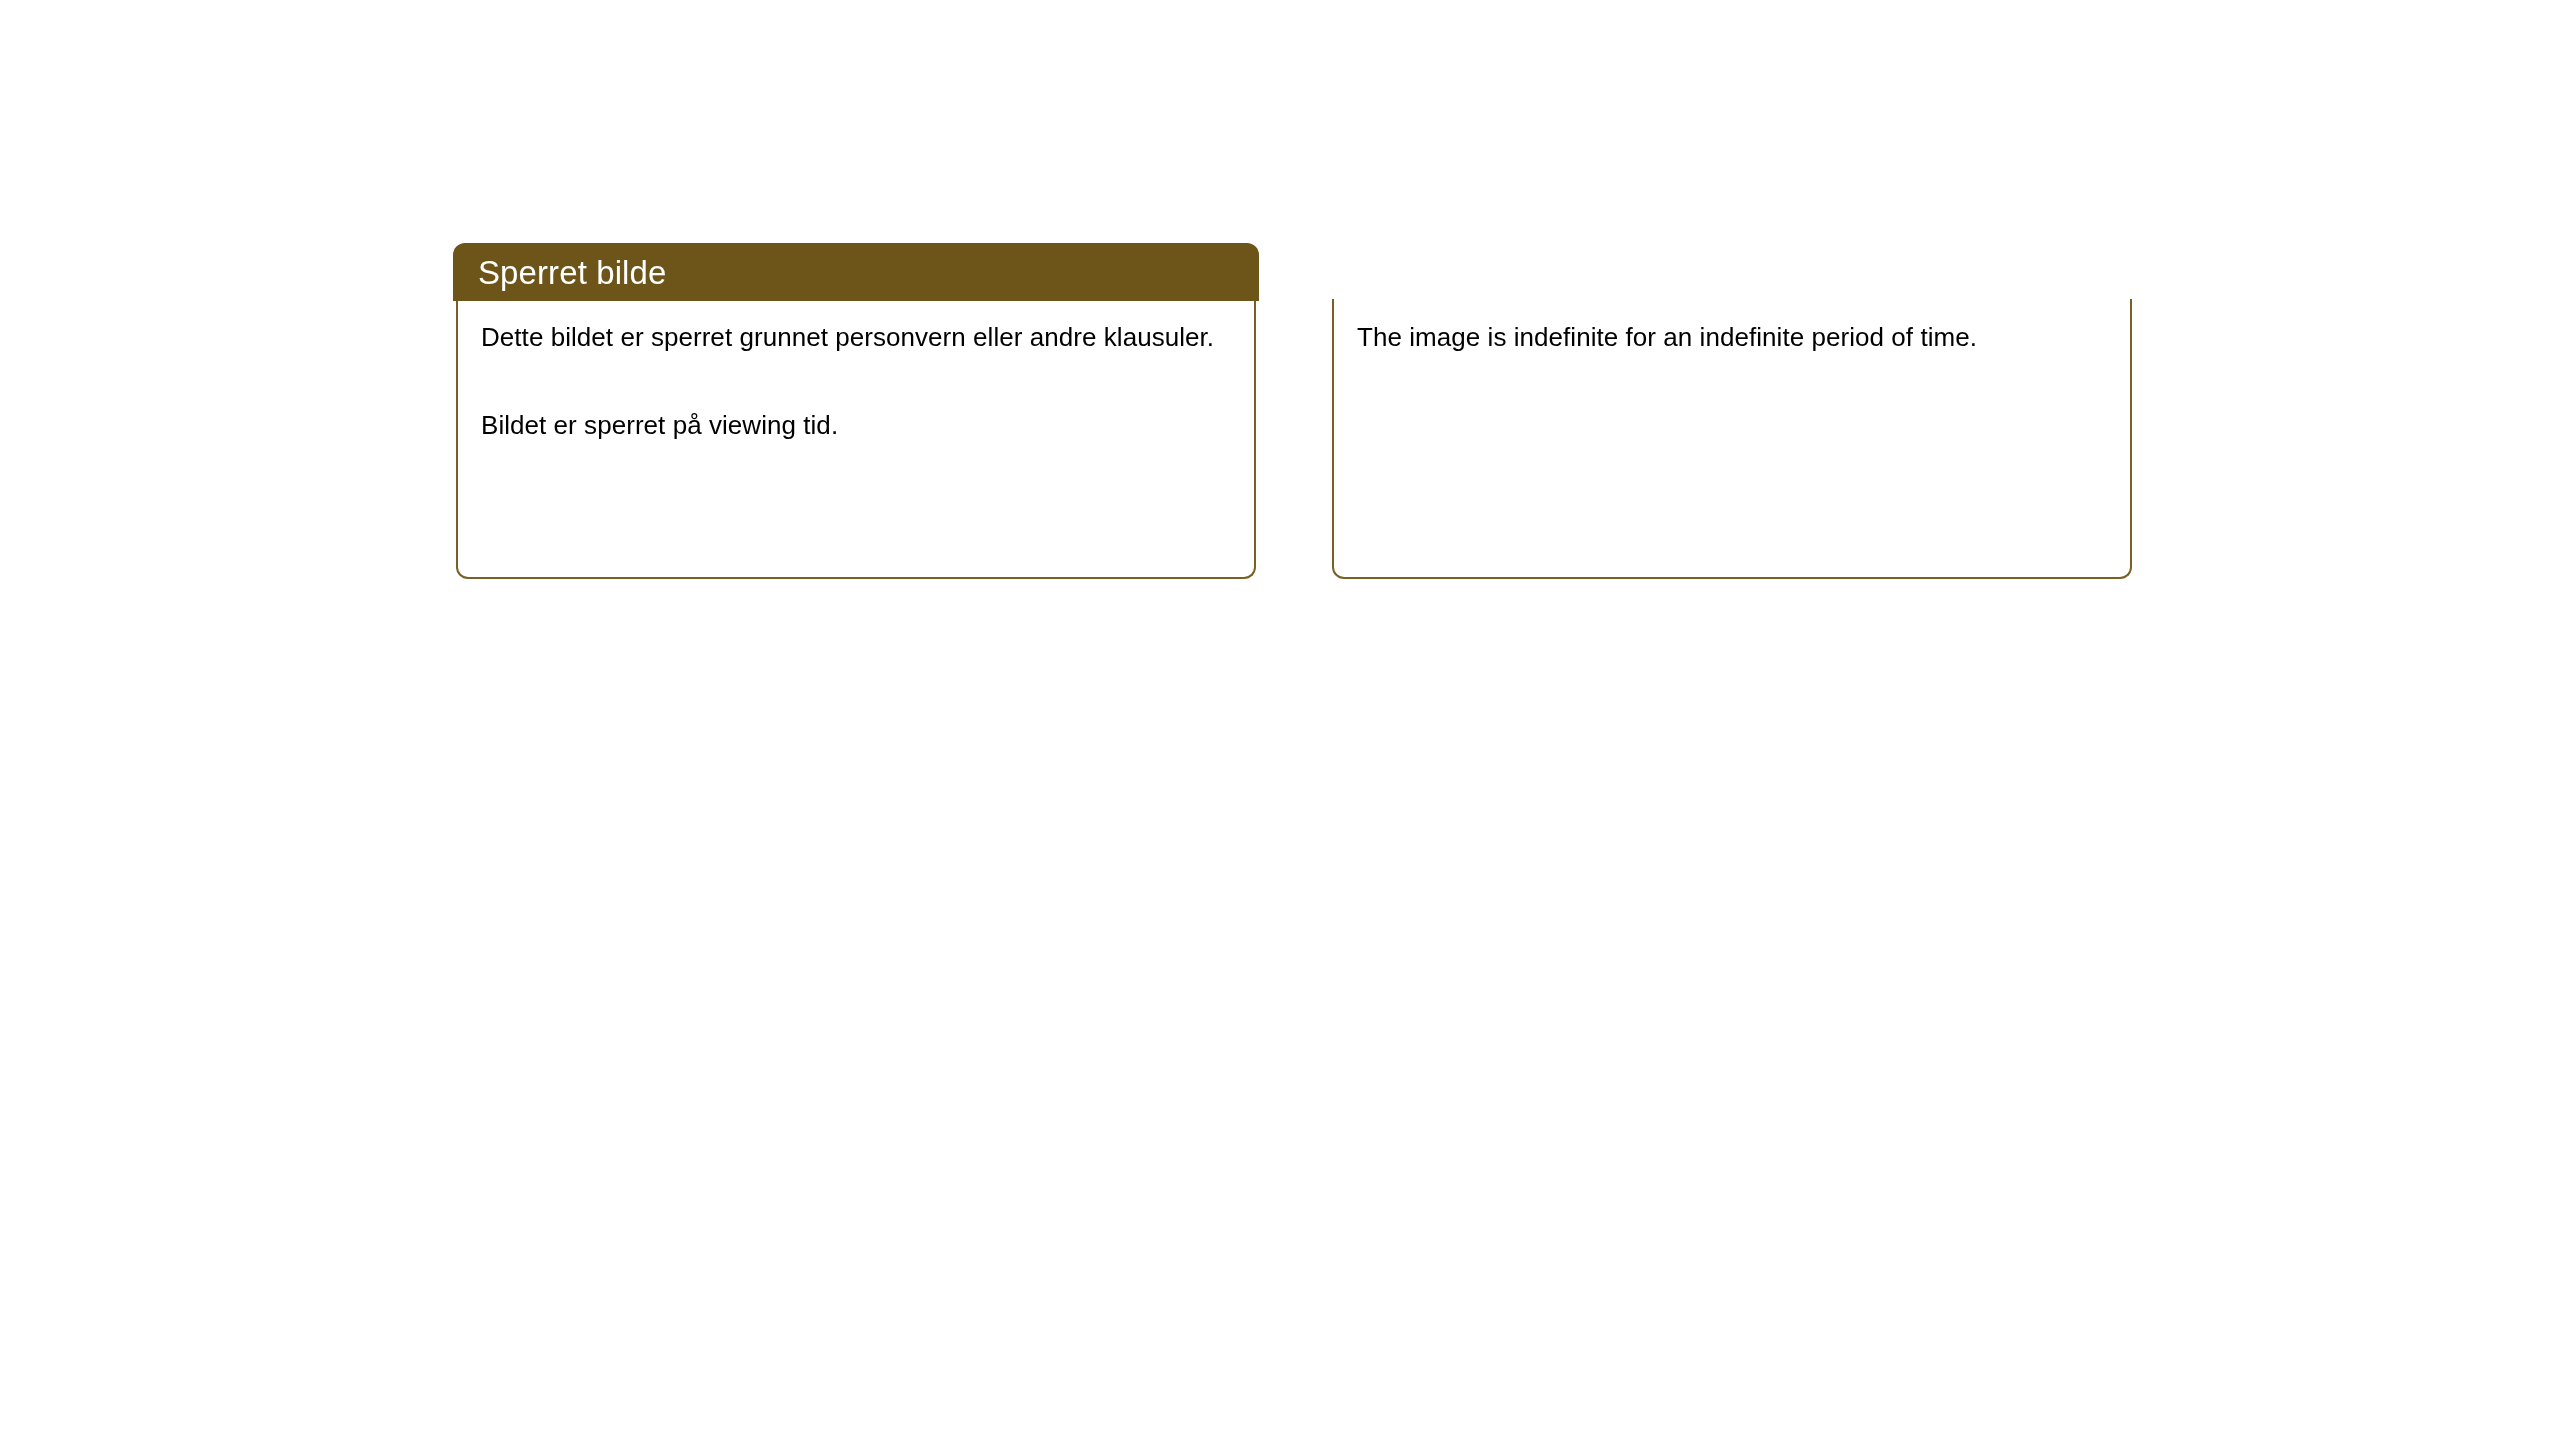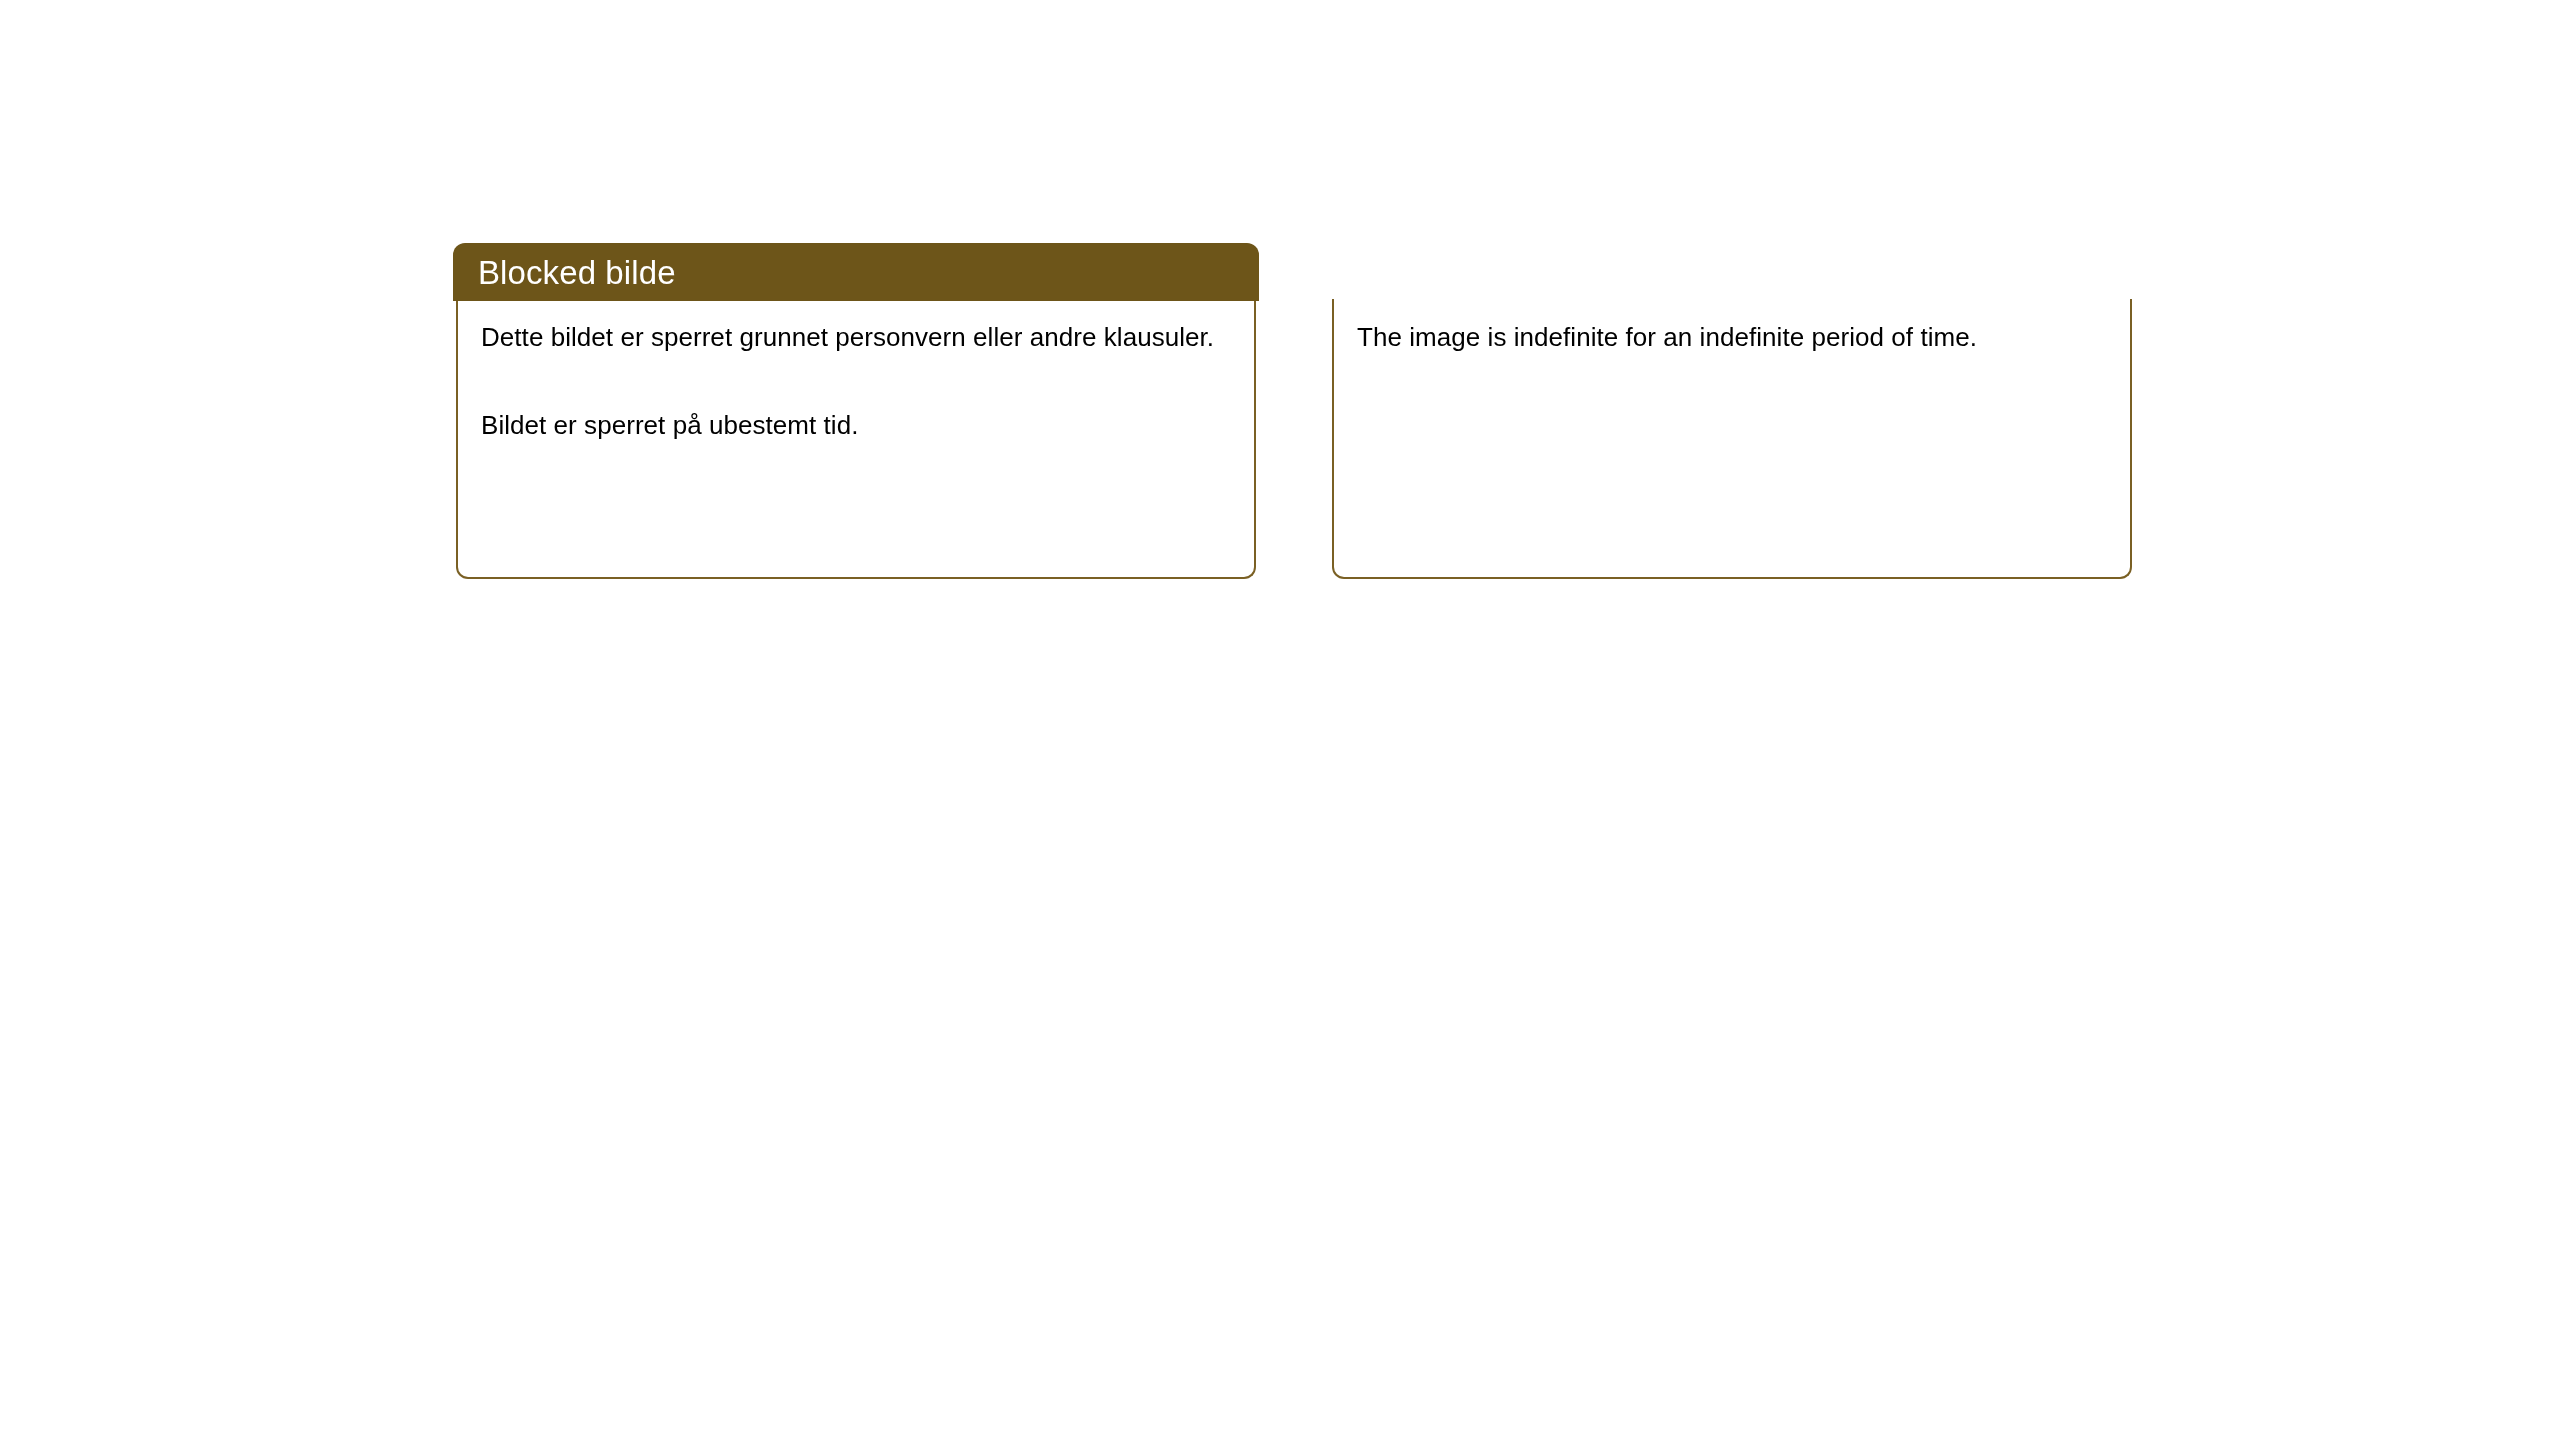--- a/index.html
+++ b/index.html
@@ -96,26 +96,26 @@
     margin-top: 44px;
   }
 </style>
 </head>
 <body>
 
 <div id="notice-area">
 
   <section class="notice-card card-no">
     <div class="card-header">
-      <h2 class="card-title">Blocked bilde</h2>
+      <h2 class="card-title">Sperret bilde</h2>
     </div>
     <div class="card-body-panel"></div>
     <div class="card-content">
       <p class="notice-paragraph">Dette bildet er sperret grunnet personvern eller andre klausuler.</p>
-      <p class="notice-paragraph">Bildet er sperret på ubestemt tid.</p>
+      <p class="notice-paragraph">Bildet er sperret på viewing tid.</p>
     </div>
   </section>
 
   <section class="notice-card card-en">
     <div class="card-body-panel"></div>
     <div class="card-content">
       <p class="notice-paragraph">The image is indefinite for an indefinite period of time.</p>
     </div>
   </section>
 

